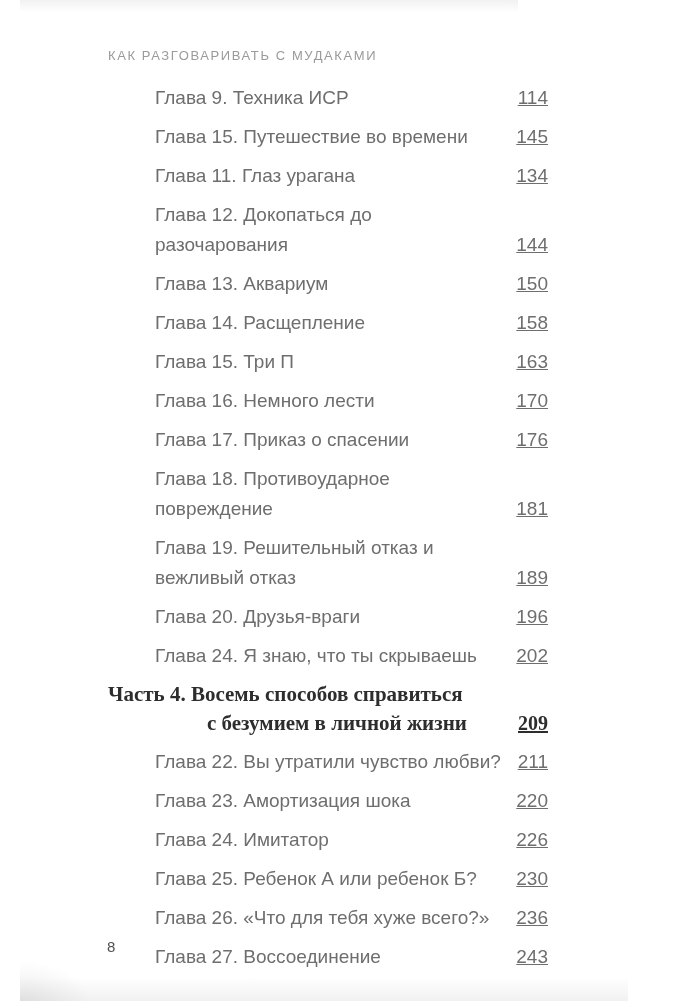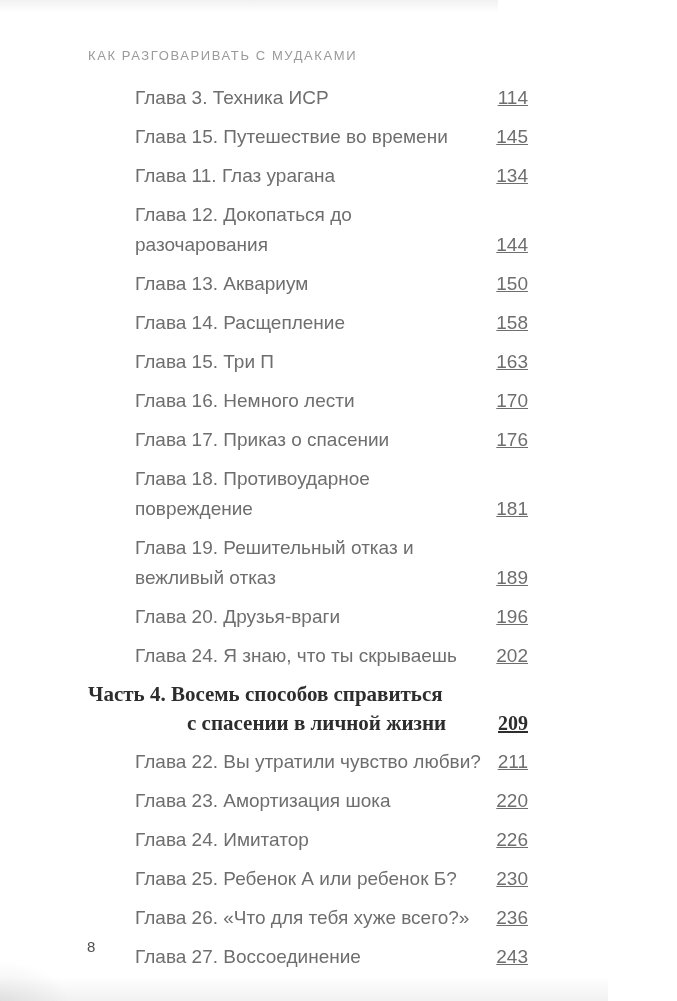--- a/index.html
+++ b/index.html
@@ -15,20 +15,21 @@
     padding: 0;
     background: #ffffff;
   }
   .page {
     position: relative;
     width: 608px;
     height: 1001px;
     background: var(--background);
     overflow: hidden;
     font-family: "Liberation Sans", "DejaVu Sans", sans-serif;
+    margin-left: 20px;
   }
   
   .scan-edge-top {
     position: absolute;
     top: 0; left: 0; right: 110px;
     height: 12px;
     background: linear-gradient(to bottom, rgba(120,120,120,0.10), rgba(120,120,120,0.0));
     pointer-events: none;
   }
   .scan-edge-bottom {
@@ -114,21 +115,21 @@
 </head>
 <body>
 
 <div class="page">
   <div class="scan-edge-top"></div>
 
   <div class="running-header">КАК РАЗГОВАРИВАТЬ С МУДАКАМИ</div>
 
   <div class="toc">
       <div class="toc-row chapter">
-        <div class="toc-title">Глава 3. Техника ИСР</div>
+        <div class="toc-title">Глава 9. Техника ИСР</div>
         <div class="toc-page">114</div>
       </div>
       <div class="toc-row chapter">
         <div class="toc-title">Глава 15. Путешествие во времени</div>
         <div class="toc-page">145</div>
       </div>
       <div class="toc-row chapter">
         <div class="toc-title">Глава 11. Глаз урагана</div>
         <div class="toc-page">134</div>
       </div>
@@ -168,21 +169,21 @@
         <div class="toc-title">Глава 20. Друзья-враги</div>
         <div class="toc-page">196</div>
       </div>
       <div class="toc-row chapter">
         <div class="toc-title">Глава 24. Я знаю, что ты скрываешь</div>
         <div class="toc-page">202</div>
       </div>
       <div class="toc-row part">
         <div class="toc-title">
           <div class="part-line part-line-1">Часть 4. Восемь способов справиться</div>
-          <div class="part-line part-line-2">с спасении в личной жизни</div>
+          <div class="part-line part-line-2">с безумием в личной жизни</div>
         </div>
         <div class="toc-page">209</div>
       </div>
       <div class="toc-row chapter">
         <div class="toc-title">Глава 22. Вы утратили чувство любви?</div>
         <div class="toc-page">211</div>
       </div>
       <div class="toc-row chapter">
         <div class="toc-title">Глава 23. Амортизация шока</div>
         <div class="toc-page">220</div>

